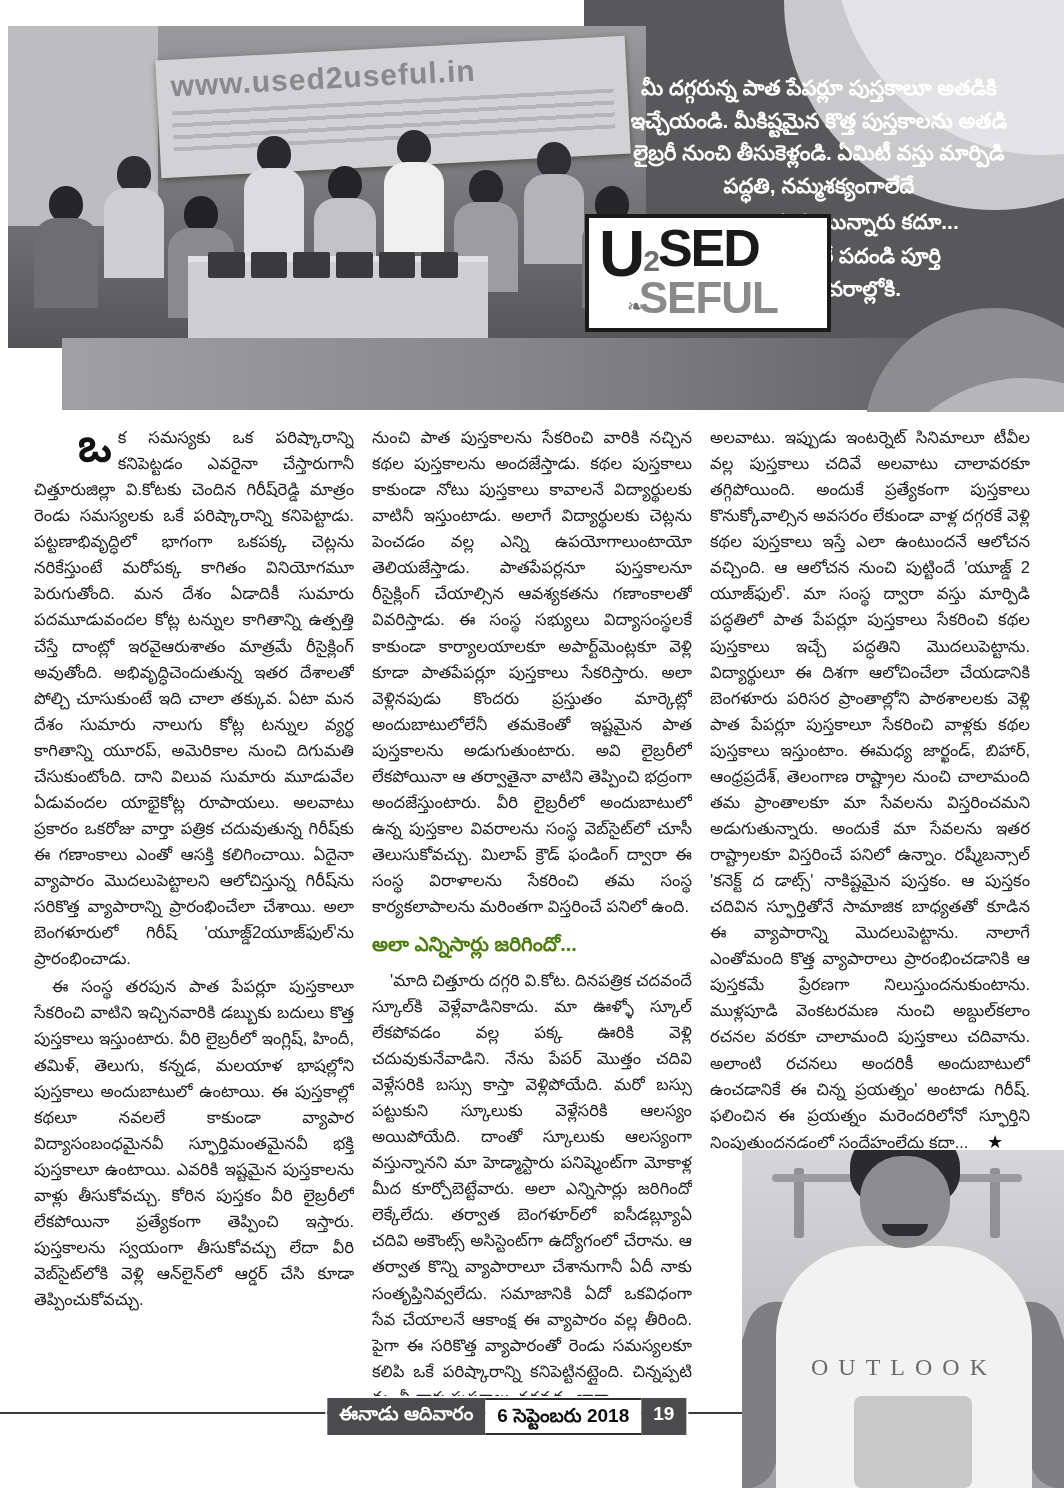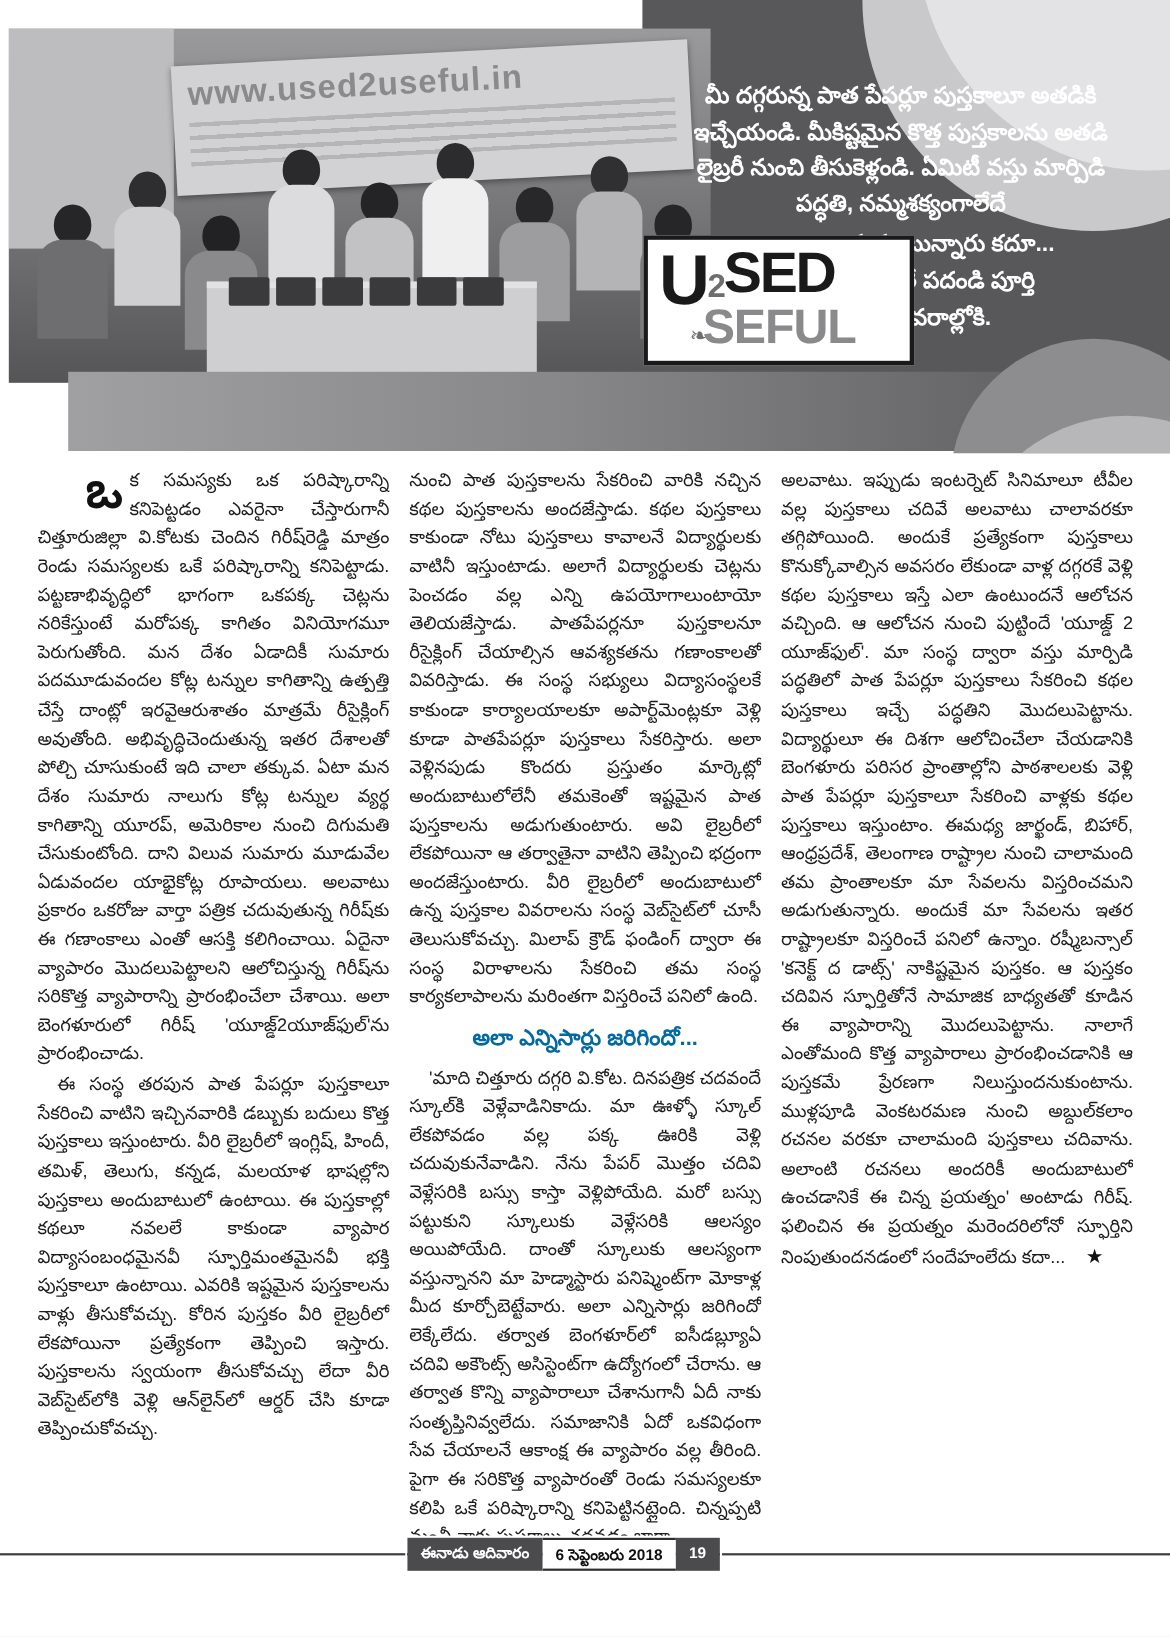--- a/index.html
+++ b/index.html
@@ -55,21 +55,21 @@
         font-size:47px;font-weight:bold;color:#0f0f0f;letter-spacing:0px;
         text-shadow:-3px 0 0 #fff,3px 0 0 #fff,0 -3px 0 #fff,0 3px 0 #fff,
                     -2px -2px 0 #fff,2px 2px 0 #fff,-2px 2px 0 #fff,2px -2px 0 #fff,4px 5px 4px rgba(0,0,0,.45);}
 
   
   .content{position:absolute;left:34px;top:424px;width:998px;height:978px;display:flex;gap:18px;}
   .col{width:320px;overflow:hidden;font-size:16.5px;line-height:1.58;color:#1c1c1c;text-align:justify;}
   .col p{margin:0 0 2px 0;text-indent:18px;}
   .col p.no-indent{text-indent:0;}
   .dropcap{float:left;font-size:46px;font-weight:bold;line-height:.85;margin:2px 6px 0 44px;color:#111;}
-  .subhead{font-size:20px;font-weight:bold;color:#0369a1;margin:10px 0 6px 0;text-align:center;}
+  .subhead{font-size:20px;font-weight:bold;color:#4d7c0f;margin:10px 0 6px 0;text-align:left;}
   .star{color:#111;font-size:18px;margin-left:14px;}
   .col3{height:978px;}
 
   
   .girish-photo{position:absolute;left:742px;top:1150px;width:322px;height:338px;z-index:6;overflow:hidden;
         background:linear-gradient(180deg,#d6d6d8 0%,#c2c2c4 55%,#9f9fa1 100%);}
   .pipe{position:absolute;width:10px;height:70px;background:#919193;top:18px;border-radius:3px;}
   .pipe-bar{position:absolute;left:30px;top:24px;width:250px;height:8px;background:#9b9b9d;border-radius:4px;}
   .g-hair{position:absolute;left:108px;top:-26px;width:110px;height:86px;border-radius:50% 50% 42% 42%;background:#2b2b2d;}
   .g-face{position:absolute;left:118px;top:6px;width:90px;height:92px;border-radius:46% 46% 50% 50%;background:#8d8d8f;}
@@ -77,21 +77,21 @@
   .g-shirt{position:absolute;left:34px;top:96px;width:256px;height:242px;border-radius:90px 90px 0 0;background:#f2f2f2;}
   .g-shirt-text{position:absolute;left:0;top:108px;width:100%;text-align:center;font-size:24px;color:#6a6a6c;
         letter-spacing:10px;font-family:"Liberation Serif","DejaVu Serif",serif;}
   .g-print{position:absolute;left:78px;top:150px;width:118px;height:92px;background:#b9b9bb;border-radius:8px;opacity:.75;}
   .g-arm-l{position:absolute;left:-16px;top:150px;width:70px;height:190px;background:#7f7f81;border-radius:30px;transform:rotate(18deg);}
   .g-arm-r{position:absolute;right:-16px;top:150px;width:70px;height:190px;background:#7f7f81;border-radius:30px;transform:rotate(-18deg);}
 
   
   .footer-line{position:absolute;left:0;top:1412px;width:1064px;border-top:2px solid #3c3c3e;}
   .footer-box{position:absolute;left:50%;transform:translateX(-57%);top:1398px;display:flex;z-index:7;
-        font-weight:bold;font-size:14px;box-shadow:0 0 0 2px #ffffff;}
+        font-weight:bold;font-size:19px;box-shadow:0 0 0 2px #ffffff;}
   .f-seg{padding:4px 12px;line-height:1.3;}
   .f-pub{background:#4b4b4d;color:#ffffff;}
   .f-date{background:#ffffff;color:#0f0f0f;border-top:2px solid #2e2e30;border-bottom:2px solid #2e2e30;}
   .f-page{background:#4b4b4d;color:#ffffff;}
 </style>
 </head>
 <body>
 
 <div class="page">
 
@@ -188,20 +188,34 @@
     </div>
 
     <div class="col col3">
       <p class="no-indent">
         <span>అలవాటు. ఇప్పుడు ఇంటర్నెట్ సినిమాలూ టీవీల వల్ల పుస్తకాలు చదివే అలవాటు చాలావరకూ తగ్గిపోయింది. అందుకే ప్రత్యేకంగా పుస్తకాలు కొనుక్కోవాల్సిన అవసరం లేకుండా వాళ్ల దగ్గరకే వెళ్లి కథల పుస్తకాలు ఇస్తే ఎలా ఉంటుందనే ఆలోచన వచ్చింది. ఆ ఆలోచన నుంచి పుట్టిందే 'యూజ్డ్ 2 యూజ్‌ఫుల్'. మా సంస్థ ద్వారా వస్తు మార్పిడి పద్ధతిలో పాత పేపర్లూ పుస్తకాలు సేకరించి కథల పుస్తకాలు ఇచ్చే పద్ధతిని మొదలుపెట్టాను. విద్యార్థులూ ఈ దిశగా ఆలోచించేలా చేయడానికి బెంగళూరు పరిసర ప్రాంతాల్లోని పాఠశాలలకు వెళ్లి పాత పేపర్లూ పుస్తకాలూ సేకరించి వాళ్లకు కథల పుస్తకాలు ఇస్తుంటాం. ఈమధ్య జార్ఖండ్, బిహార్, ఆంధ్రప్రదేశ్, తెలంగాణ రాష్ట్రాల నుంచి చాలామంది తమ ప్రాంతాలకూ మా సేవలను విస్తరించమని అడుగుతున్నారు. అందుకే మా సేవలను ఇతర రాష్ట్రాలకూ విస్తరించే పనిలో ఉన్నాం. రష్మీబన్సాల్ 'కనెక్ట్ ద డాట్స్' నాకిష్టమైన పుస్తకం. ఆ పుస్తకం చదివిన స్ఫూర్తితోనే సామాజిక బాధ్యతతో కూడిన ఈ వ్యాపారాన్ని మొదలుపెట్టాను. నాలాగే ఎంతోమంది కొత్త వ్యాపారాలు ప్రారంభించడానికి ఆ పుస్తకమే ప్రేరణగా నిలుస్తుందనుకుంటాను. ముళ్లపూడి వెంకటరమణ నుంచి అబ్దుల్‌కలాం రచనల వరకూ చాలామంది పుస్తకాలు చదివాను. అలాంటి రచనలు అందరికీ అందుబాటులో ఉంచడానికే ఈ చిన్న ప్రయత్నం' అంటాడు గిరీష్. ఫలించిన ఈ ప్రయత్నం మరెందరిలోనో స్ఫూర్తిని నింపుతుందనడంలో సందేహంలేదు కదా...</span>
         <span class="star">★</span>
       </p>
     </div>
   </div>
 
+  <div class="girish-photo">
+    <div class="pipe" style="left:52px;"></div>
+    <div class="pipe" style="left:248px;"></div>
+    <div class="pipe-bar"></div>
+    <div class="g-arm-l"></div>
+    <div class="g-arm-r"></div>
+    <div class="g-shirt">
+      <div class="g-print"></div>
+      <div class="g-shirt-text">OUTLOOK</div>
+    </div>
+    <div class="g-hair"></div>
+    <div class="g-face"></div>
+    <div class="g-mustache"></div>
+  </div>
 
   <div class="footer-line"></div>
   <div class="footer-box">
     <div class="f-seg f-pub">ఈనాడు ఆదివారం</div>
     <div class="f-seg f-date">6 సెప్టెంబరు 2018</div>
     <div class="f-seg f-page">19</div>
   </div>
 
 </div>
 

